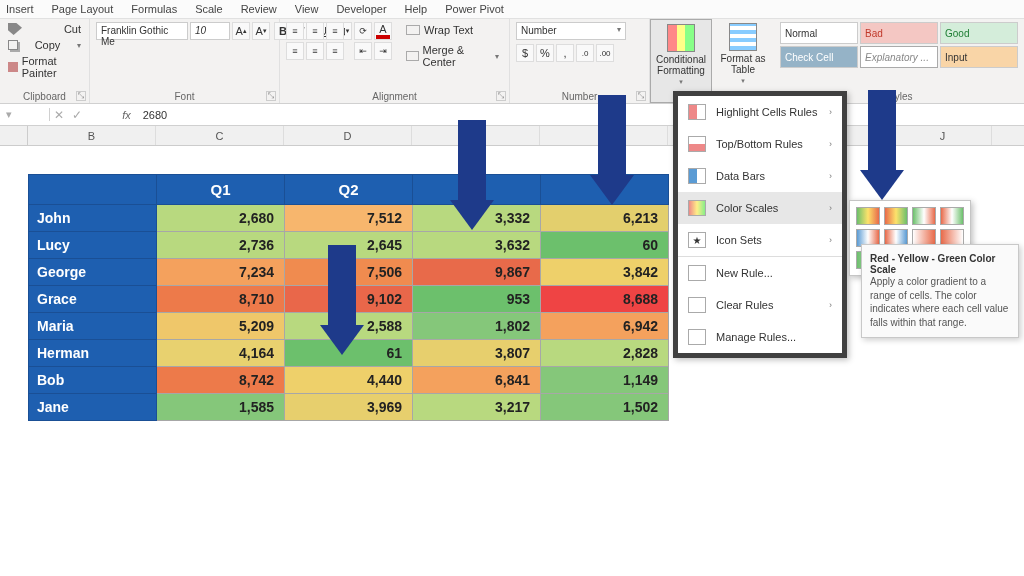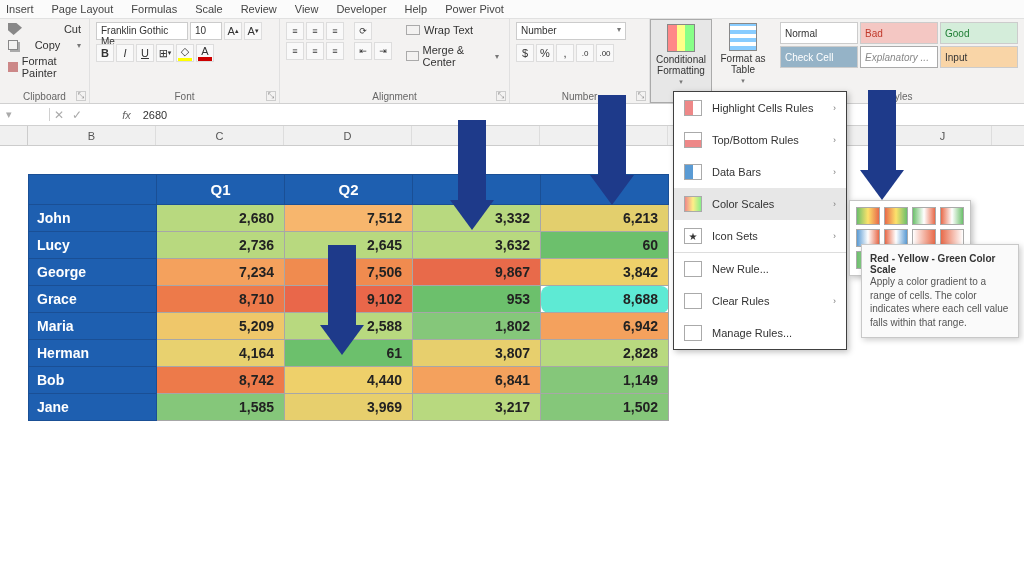--- a/index.html
+++ b/index.html
@@ -15,25 +15,25 @@
     .rgroup-label { text-align: center; font-size: 10px; color: #666; padding: 1px 0; margin-top: auto; }
     .rgroup-dialog { position: absolute; right: 3px; bottom: 2px; width: 10px; height: 10px; font-size: 8px; color: #888; border: 1px solid #ccc; display: flex; align-items: center; justify-content: center; }
     
     .clipboard-content { display: flex; flex-direction: column; gap: 2px; font-size: 11px; }
     .clipboard-content div { display: flex; align-items: center; gap: 4px; padding: 1px 2px; justify-content: space-between; }
     .cicon { width: 14px; height: 12px; }
     .cicon.cut { background: #888; clip-path: polygon(0 0, 60% 0, 100% 40%, 40% 100%, 0 60%); }
     .cicon.copy { border: 1px solid #888; box-shadow: 2px 2px 0 #aaa; width: 10px; height: 10px; }
     .cicon.paint { background: #c88; width: 12px; height: 10px; }
     
-    .font-content { display: flex; flex-direction: column; gap: 4px; }
+    .font-content { display: flex; gap: 4px; }
     .font-row { display: flex; align-items: center; gap: 2px; }
     .font-box { border: 1px solid #ccc; background: #fff; height: 18px; padding: 2px 4px; font-size: 10px; }
     .font-name { width: 92px; }
-    .font-size { width: 32px; }
+    .font-size { width: 40px; font-style: italic; }
     .sbtn { width: 18px; height: 18px; display: flex; align-items: center; justify-content: center; border: 1px solid #ddd; font-size: 11px; cursor: pointer; background: #f9f9f9; }
     .sbtn.b { font-weight: bold; }
     .sbtn.i { font-style: italic; }
     .sbtn.u { text-decoration: underline; }
     .color-swatch { width: 14px; height: 4px; display: block; }
     
     .align-content { display: flex; gap: 10px; }
     .align-grid { display: grid; grid-template-columns: repeat(3, 18px); grid-template-rows: repeat(2, 18px); gap: 2px; }
     .albtn { border: 1px solid #ddd; display: flex; align-items: center; justify-content: center; font-size: 9px; background: #f9f9f9; }
     .align-right { display: flex; flex-direction: column; gap: 4px; }
@@ -72,21 +72,21 @@
     
     
     .grid-area { position: relative; background: #fff; }
     .sheet { position: absolute; left: 28px; top: 28px; border-collapse: collapse; }
     .sheet th.qh { background: #1e5fb0; color: #fff; font-weight: bold; padding: 6px 0; border: 1px solid #1a4f95; font-size: 15px; width: 128px; }
     .sheet th.corner { background: #1e5fb0; border: 1px solid #1a4f95; width: 128px; }
     .sheet th.nameh { background: #1e5fb0; color: #fff; font-weight: bold; text-align: left; padding: 5px 8px; border: 1px solid #1a4f95; font-size: 14px; }
     .sheet td { text-align: right; padding: 4px 10px; border: 1px solid #a7a7a7; font-weight: bold; font-size: 14px; color: #222; }
     
     
-    .cf-menu { position: absolute; left: 673px; top: 91px; width: 174px; background: #fff; border: 1px solid #404040; box-shadow: 2px 2px 6px rgba(0,0,0,0.25); z-index: 50; }
+    .cf-menu { position: absolute; left: 673px; top: 91px; width: 174px; background: #fff; border: 5px solid #404040; box-shadow: 2px 2px 6px rgba(0,0,0,0.25); z-index: 50; }
     .cf-item { display: flex; align-items: center; padding: 8px 10px; font-size: 11px; gap: 10px; cursor: pointer; }
     .cf-item.hl { background: #e7e7e7; }
     .cf-item.sep { border-top: 1px solid #ddd; }
     .cf-item .cf-arrow { margin-left: auto; font-size: 9px; color: #777; }
     .cf-ii { width: 18px; height: 16px; border: 1px solid #aaa; }
     .cf-ii.hlc { background: linear-gradient(90deg, #e88 50%, #fff 50%); }
     .cf-ii.tb { background: linear-gradient(0deg, #e88 50%, #fff 50%); }
     .cf-ii.db { background: linear-gradient(90deg, #5a9bd4 50%, #fff 50%); }
     .cf-ii.cs { background: linear-gradient(90deg, #e88, #fe8, #8e8); }
     .cf-ii.is { display: flex; align-items: center; justify-content: center; font-size: 10px; }
@@ -291,21 +291,21 @@
           <td style="background: rgb(244, 161, 93);">7,234</td>
           <td style="background: rgb(240, 139, 79);">7,506</td>
           <td style="background: rgb(232, 106, 74);">9,867</td>
           <td style="background: rgb(238, 208, 106);">3,842</td>
         </tr>
         <tr>
           <th class="nameh">Grace</th>
           <td style="background: rgb(237, 122, 74);">8,710</td>
           <td style="background: rgb(233, 103, 74);">9,102</td>
           <td style="background: rgb(108, 192, 108);">953</td>
-          <td style="background: #5eead4; border-radius: 8px;">8,688</td>
+          <td style="background: #ef4444;">8,688</td>
         </tr>
         <tr>
           <th class="nameh">Maria</th>
           <td style="background: rgb(239, 199, 106);">5,209</td>
           <td style="background: rgb(184, 217, 127);">2,588</td>
           <td style="background: rgb(133, 199, 122);">1,802</td>
           <td style="background: rgb(244, 161, 93);">6,942</td>
         </tr>
         <tr>
           <th class="nameh">Herman</th>

